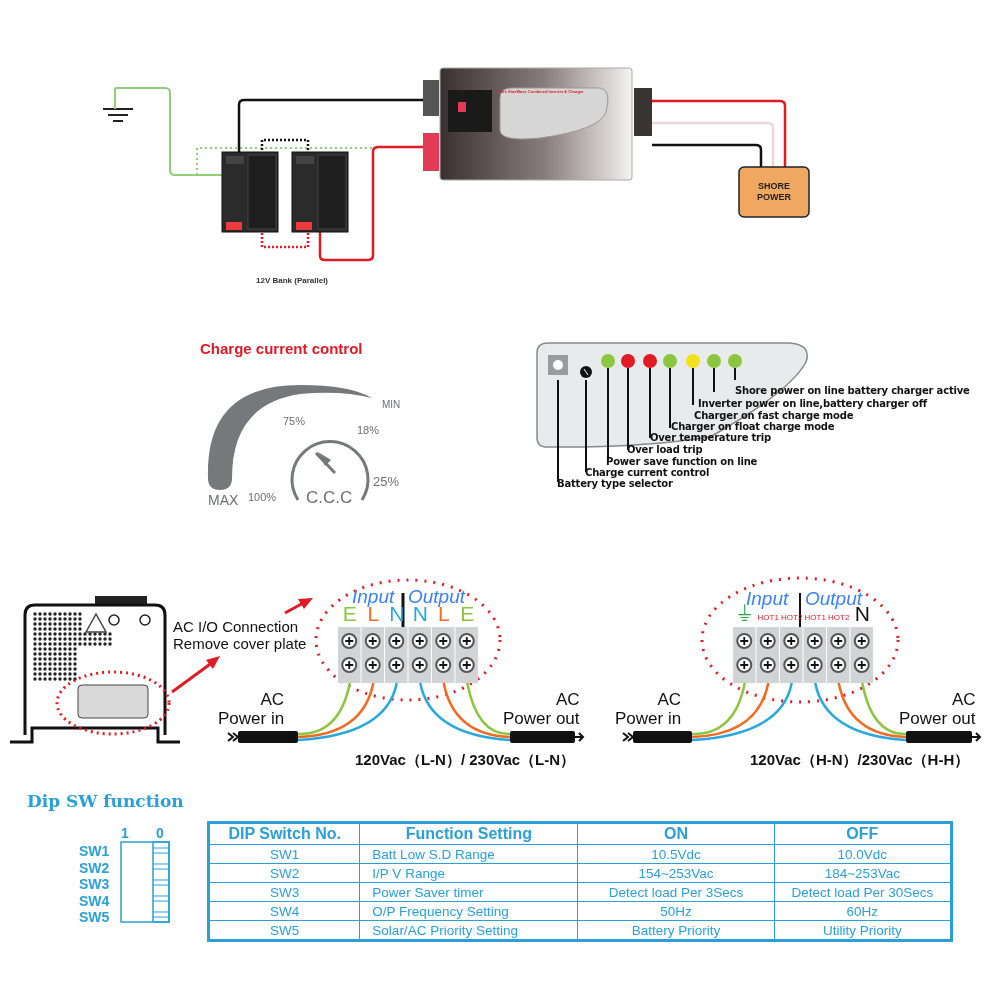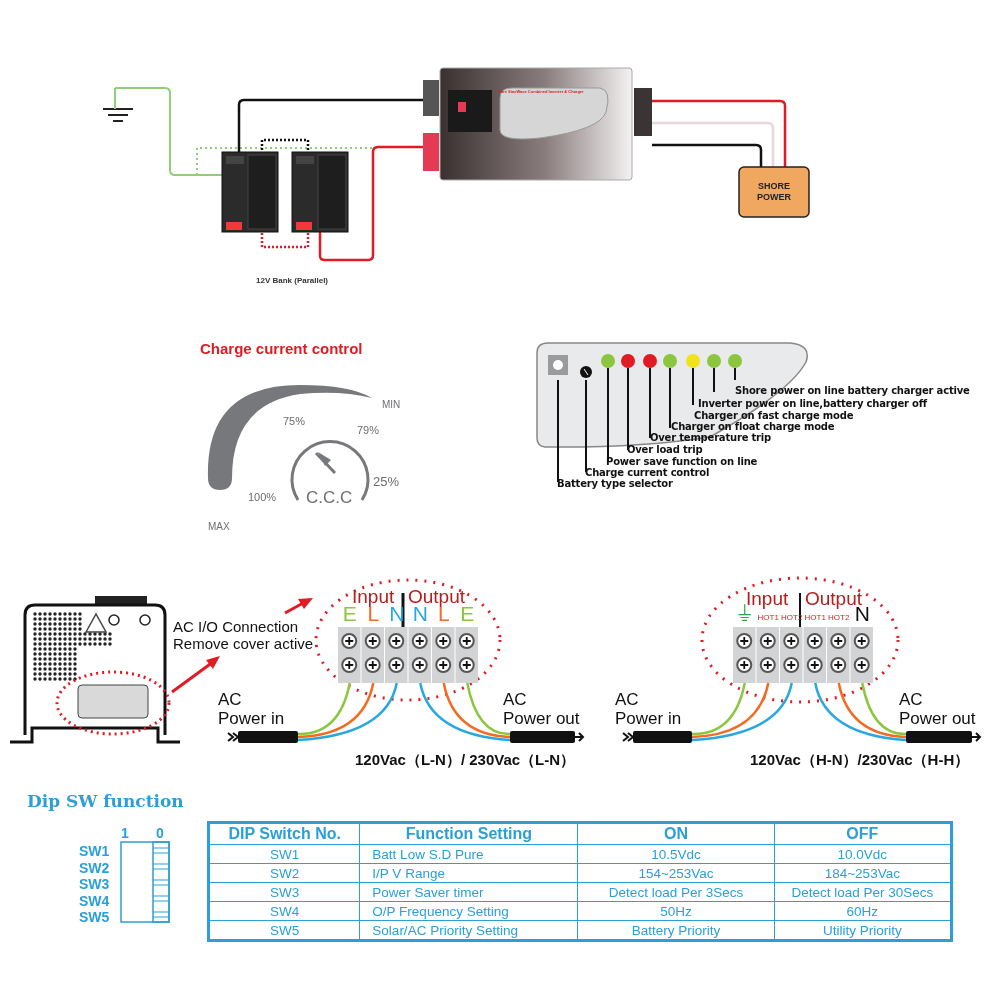--- a/index.html
+++ b/index.html
@@ -2,22 +2,22 @@
 <html><head>
 <meta charset="utf-8">
 <style>
   html,body{margin:0;padding:0;background:#fff;}
   body{width:1000px;height:1000px;position:relative;overflow:hidden;font-family:"Liberation Sans",sans-serif;}
   svg{position:absolute;left:0;top:0;}
   .lbl{position:absolute;white-space:nowrap;}
   .title-red{color:#e01b24;font-weight:bold;font-size:15px;}
   .gray{color:#6d6e70;}
   .led-lbl{font-family:"DejaVu Sans",sans-serif;font-size:10px;color:#111;letter-spacing:-0.2px;font-weight:bold;}
-  .ac-lbl{font-size:17px;color:#111;text-align:left;line-height:19px;}
-  .term-hdr{font-size:19px;color:#b91c1c;}
+  .ac-lbl{font-size:17px;color:#111;text-align:right;line-height:19px;}
+  .term-hdr{font-size:19px;color:#3b82f6;font-style:italic;}
   .volt{font-weight:bold;font-size:15px;color:#111;}
   .dip-title{font-family:"DejaVu Serif",serif;font-weight:bold;font-size:17px;color:#2b9fd8;}
   table.dip{position:absolute;left:207px;top:821px;width:746px;border-collapse:collapse;border:3px solid #2b9fd8;font-size:13.5px;color:#2b9fd8;}
   table.dip td,table.dip th{border:1px solid #2b9fd8;height:18px;padding:0;text-align:center;font-weight:normal;}
   table.dip th{font-size:16px;height:20px;font-weight:bold;}
   table.dip td.fn{text-align:left;padding-left:12px;}
   .sw-lbl{font-weight:bold;font-size:14px;color:#2b9fd8;line-height:16.5px;}
 </style>
 </head>
 <body>
@@ -86,25 +86,25 @@
 
 <div class="lbl title-red" style="left:200px;top:340px;">Charge current control</div>
 <svg width="1000" height="1000" style="pointer-events:none">
   <path d="M208 478 Q205 385 300 385 Q350 385 372 398 Q340 390 300 394 Q232 404 232 478 Q232 490 220 490 Q208 490 208 478 Z" fill="#77787b"></path>
   <path d="M298 500 A38 38 0 1 1 362 500" fill="none" stroke="#77787b" stroke-width="3"></path>
   <g>
     <line x1="316" y1="453" x2="335" y2="473" stroke="#77787b" stroke-width="3"></line>
     <polygon points="318,452 331,460 325,466" fill="#77787b"></polygon>
   </g>
 </svg>
-<div class="lbl gray" style="left:208px;top:492px;font-size:10px;margin-top:29px;">MAX</div>
+<div class="lbl gray" style="left:208px;top:492px;font-size:14px;">MAX</div>
 <div class="lbl gray" style="left:382px;top:399px;font-size:10px;">MIN</div>
 <div class="lbl gray" style="left:248px;top:491px;font-size:11px;">100%</div>
 <div class="lbl gray" style="left:283px;top:415px;font-size:11px;">75%</div>
-<div class="lbl gray" style="left:357px;top:424px;font-size:11px;">79%</div>
+<div class="lbl gray" style="left:357px;top:424px;font-size:11px;">18%</div>
 <div class="lbl gray" style="left:373px;top:474px;font-size:13px;">25%</div>
 <div class="lbl gray" style="left:306px;top:488px;font-size:17px;">C.C.C</div>
 
 <svg width="1000" height="1000" style="pointer-events:none">
   <path d="M548 343 H790 Q812 345 806 362 Q790 392 710 437 Q640 448 545 447 Q537 446 537 438 V353 Q537 343 548 343 Z" fill="#e9eaeb" stroke="#888" stroke-width="1.5"></path>
   <g>
     <rect x="548" y="355" width="20" height="20" fill="#9a9b9d"></rect>
     <circle cx="558" cy="365" r="5" fill="#fff"></circle>
   </g>
   <g>
@@ -400,21 +400,21 @@
       <path d="M838.75 683 Q848.75 735 906 737" fill="none" stroke="#f26b21" stroke-width="2.5"></path>
       <path d="M862.25 683 Q872.25 735 906 734" fill="none" stroke="#8cc63f" stroke-width="2.5"></path>
       <rect x="633" y="731" width="59" height="12" rx="2" fill="#111"></rect>
       <rect x="906" y="731" width="66" height="12" rx="2" fill="#111"></rect>
       <path d="M623 733 l5 4 l-5 4 M628 733 l5 4 l-5 4" stroke="#111" stroke-width="2" fill="none"></path>
       <path d="M972 737 h8 M976 733 l4 4 l-4 4" stroke="#111" stroke-width="2" fill="none"></path>
     </g>
 </svg>
 <div class="lbl" style="left:173px;top:618px;font-size:15px;color:#111;line-height:17px;">
   <div>AC  I/O Connection</div>
-  <div>Remove cover active</div>
+  <div>Remove cover plate</div>
 </div>
 
 <div class="lbl term-hdr" style="left:352px;top:586px;">Input</div>
 <div class="lbl term-hdr" style="left:408px;top:586px;">Output</div>
 <div id="left-term-labels">
     <div class="lbl" style="left: 338px; width: 23.5px; text-align: center; top: 602px; font-size: 21px; color: rgb(140, 198, 63);">E</div>
     <div class="lbl" style="left: 361.5px; width: 23.5px; text-align: center; top: 602px; font-size: 21px; color: rgb(242, 107, 33);">L</div>
     <div class="lbl" style="left: 385px; width: 23.5px; text-align: center; top: 602px; font-size: 21px; color: rgb(41, 168, 224);">N</div>
     <div class="lbl" style="left: 408.5px; width: 23.5px; text-align: center; top: 602px; font-size: 21px; color: rgb(41, 168, 224);">N</div>
     <div class="lbl" style="left: 432px; width: 23.5px; text-align: center; top: 602px; font-size: 21px; color: rgb(242, 107, 33);">L</div>
@@ -489,21 +489,21 @@
     <tr>
       <th>DIP Switch No.</th>
       <th>Function Setting</th>
       <th>ON</th>
       <th>OFF</th>
     </tr>
   </thead>
   <tbody>
     <tr>
       <td>SW1</td>
-      <td class="fn">Batt Low S.D Pure</td>
+      <td class="fn">Batt Low S.D Range</td>
       <td>10.5Vdc</td>
       <td>10.0Vdc</td>
     </tr>
     <tr>
       <td>SW2</td>
       <td class="fn">I/P V Range</td>
       <td>154~253Vac</td>
       <td>184~253Vac</td>
     </tr>
     <tr>

